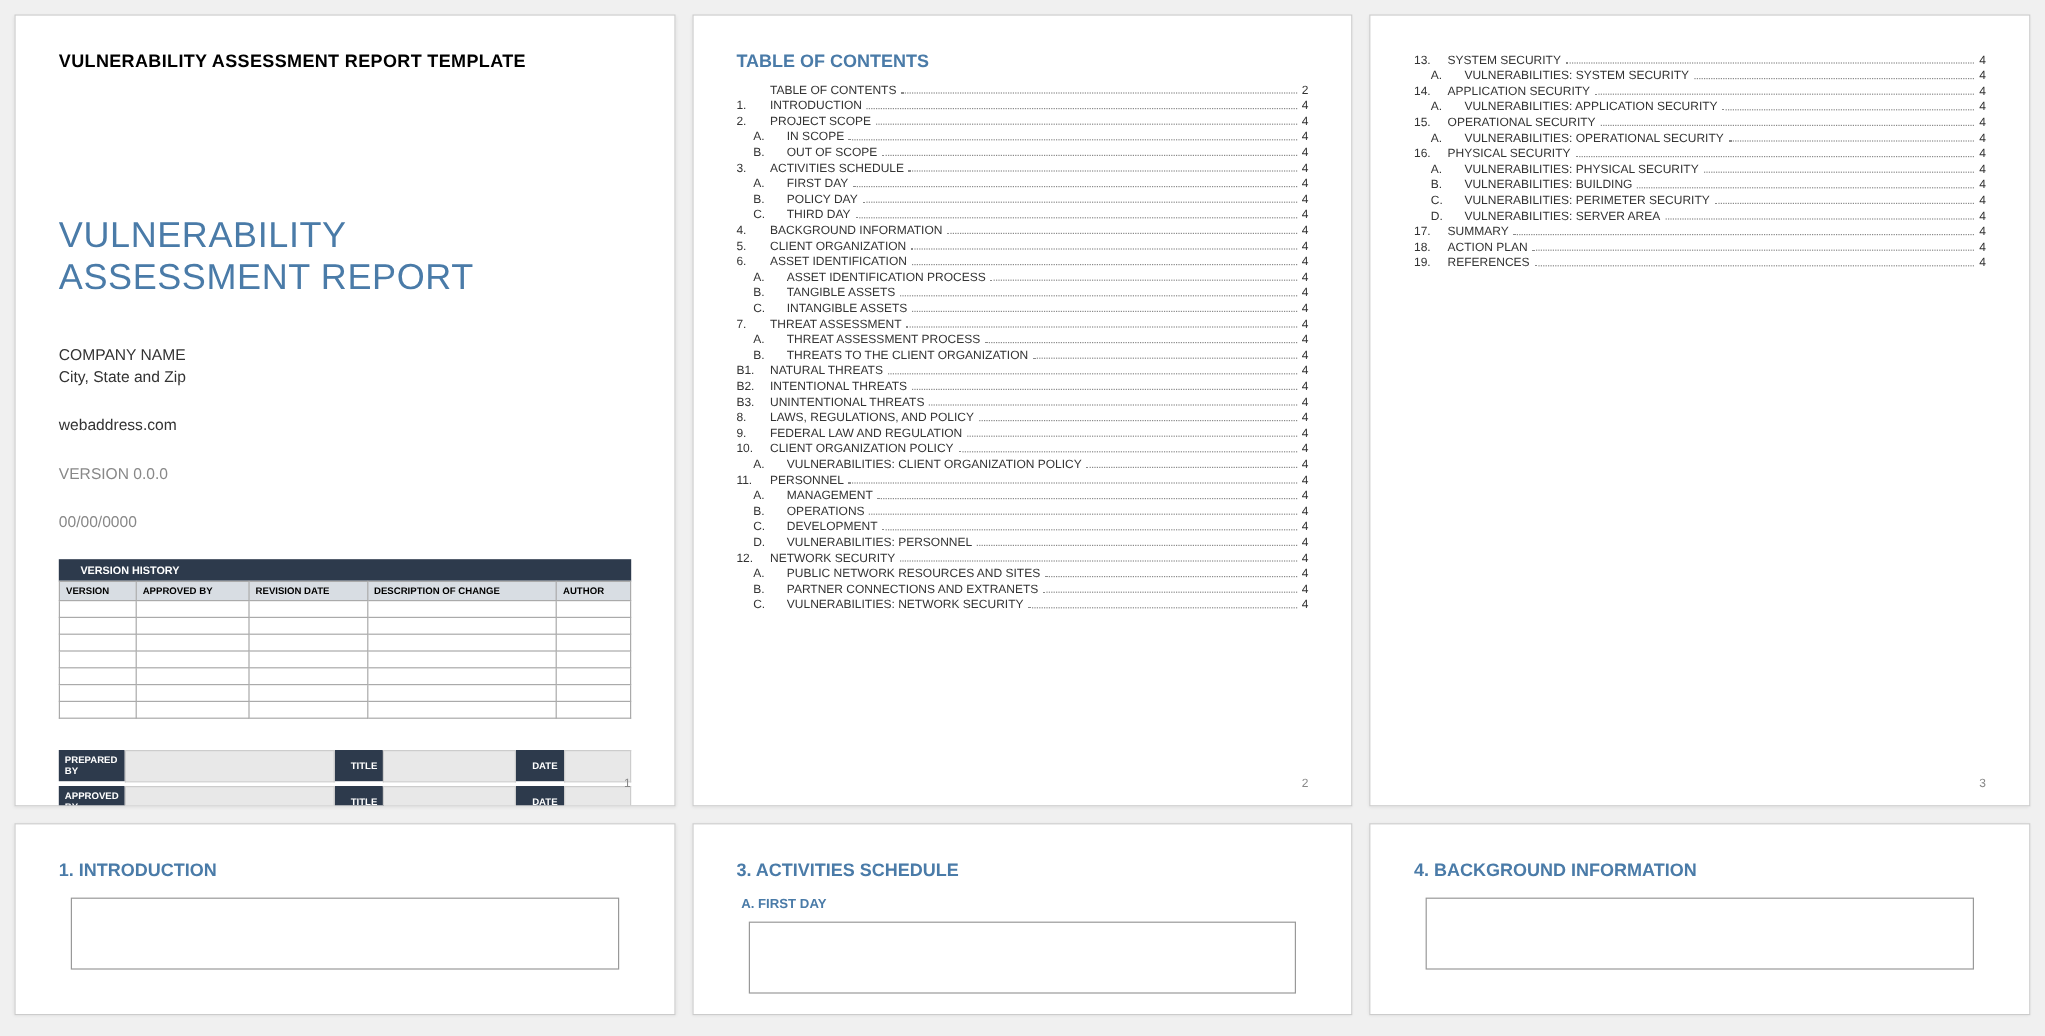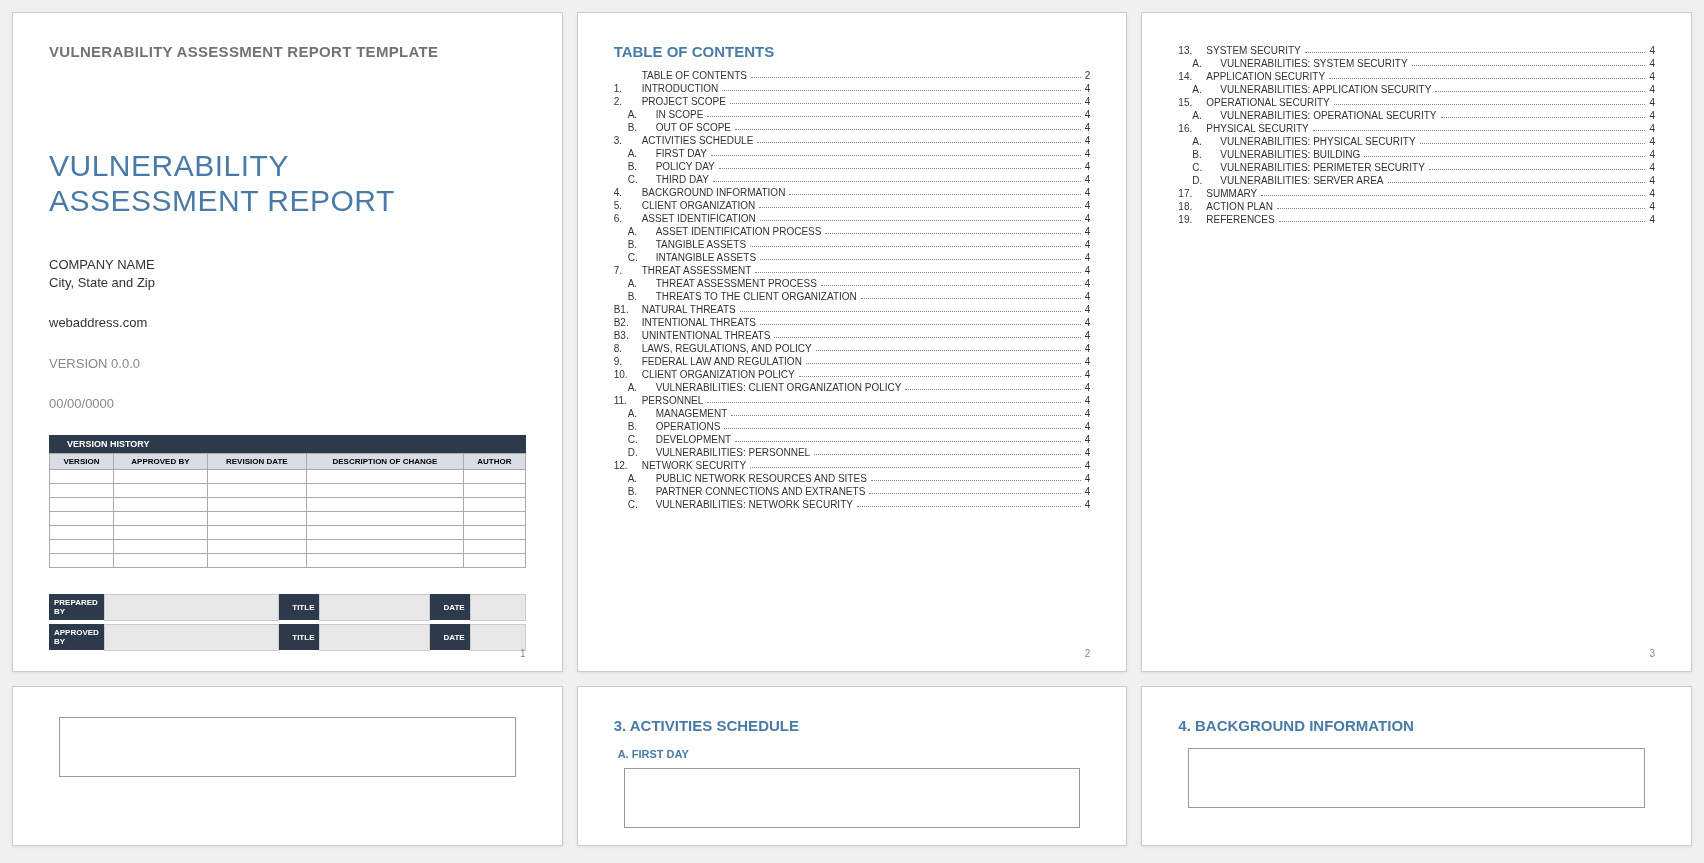--- a/index.html
+++ b/index.html
@@ -29,25 +29,25 @@
   }
   .page-num {
     position: absolute;
     bottom: 12px;
     right: 36px;
     font-size: 10px;
     color: #888;
   }
   
   .template-tag {
-    color: #737373;
+    color: #000000;
     font-size: 15px;
     font-weight: 700;
     letter-spacing: 0.3px;
-    margin-bottom: 89px;
+    margin-bottom: 120px;
   }
   .main-title {
     color: #4a7ba8;
     font-size: 30px;
     font-weight: 400;
     line-height: 1.15;
     letter-spacing: 0.5px;
     margin-bottom: 38px;
   }
   .info-line { font-size: 13px; color: #333; line-height: 1.4; }
@@ -61,21 +61,21 @@
   }
   table.history {
     width: 100%;
     border-collapse: collapse;
     margin-bottom: 26px;
   }
   table.history th {
     background: #d8dde3;
     font-size: 8px;
     font-weight: 700;
-    text-align: center;
+    text-align: left;
     padding: 3px 5px;
     border: 1px solid #aaa;
   }
   table.history td {
     border: 1px solid #aaa;
     height: 14px;
     font-size: 9px;
   }
   table.sign { width: 100%; border-collapse: collapse; margin-bottom: 3px; }
   table.sign td.lbl {
@@ -549,20 +549,21 @@
           <span class="toc-num">19.</span>
           <span class="toc-label">REFERENCES</span>
           <span class="toc-dots"></span>
           <span class="toc-page">4</span>
         </div>
       </div>
     <div class="page-num">3</div>
   </div>
 
   <div class="page page-short">
+    <div class="section-h">1. INTRODUCTION</div>
     <div class="blank-box"></div>
   </div>
 
   <div class="page page-short">
     <div class="section-h">3. ACTIVITIES SCHEDULE</div>
     <div class="sub-h">A.  FIRST DAY</div>
     <div class="blank-box"></div>
   </div>
 
   <div class="page page-short">

